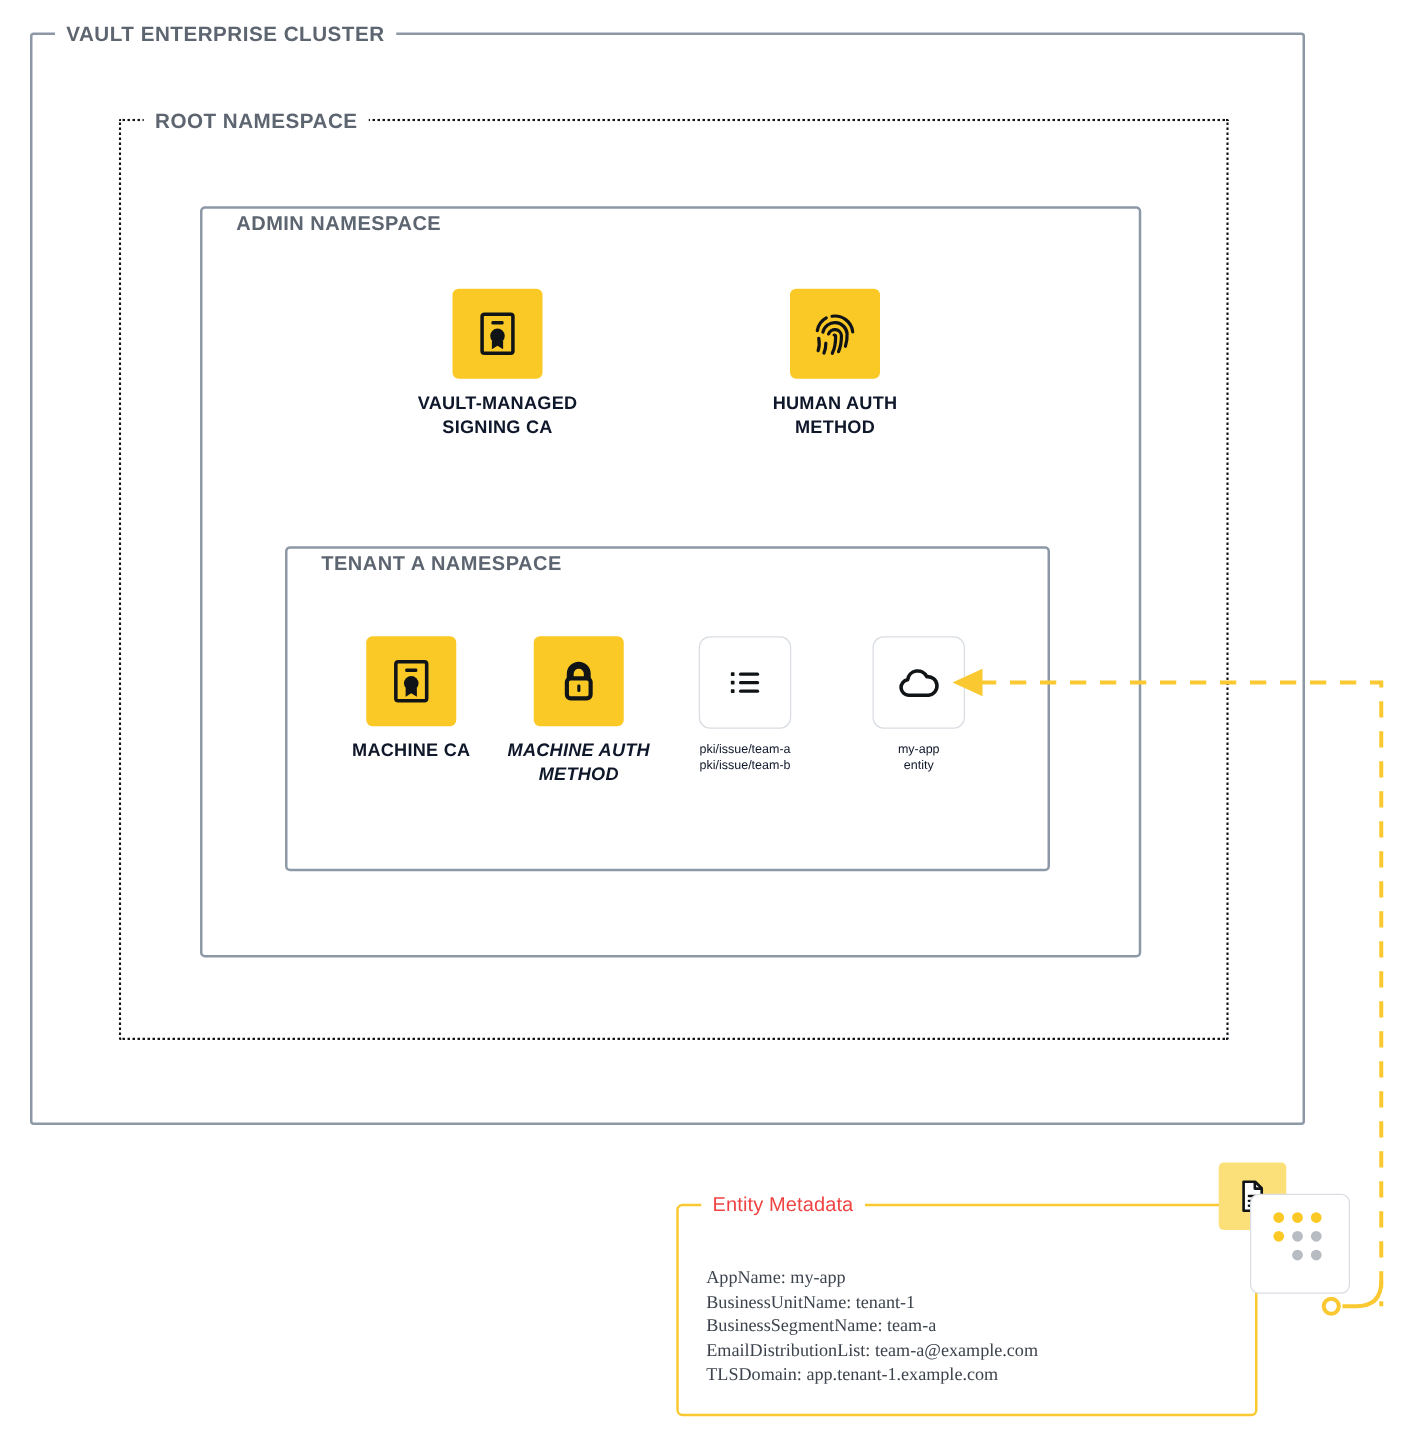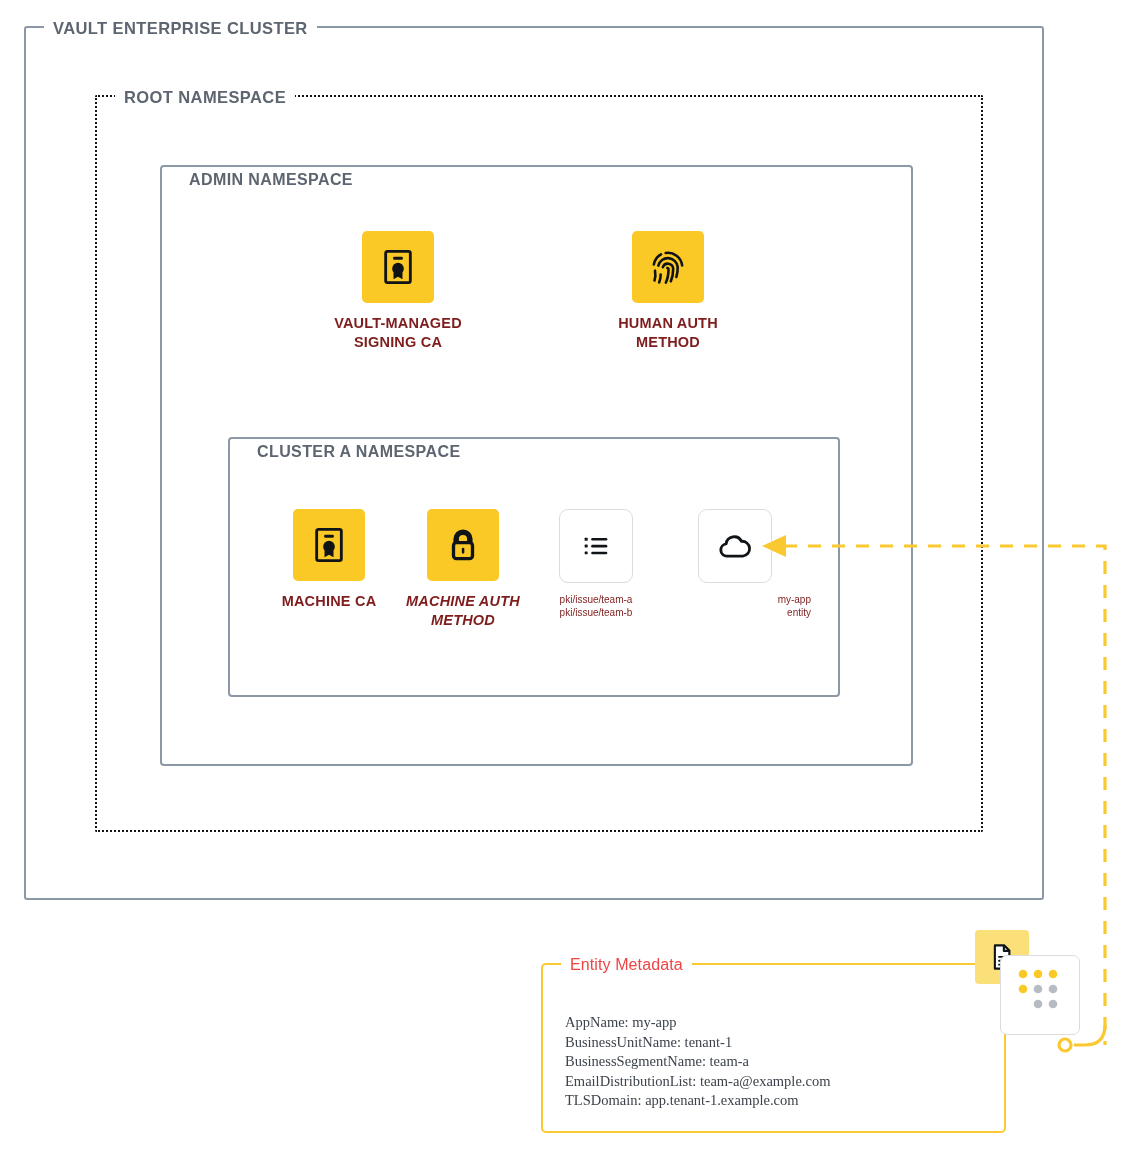--- a/index.html
+++ b/index.html
@@ -48,21 +48,21 @@
   
   .node{position:absolute;text-align:center;}
   .tile{
     width:72px;height:72px;border-radius:5px;
     display:flex;align-items:center;justify-content:center;
     margin:0 auto;
   }
   .tile.yellow{background:#fbc926;}
   .tile.white{background:#ffffff;border:1.5px solid #d9dde2;border-radius:9px;}
   .node .caption{
-    margin-top:11px;color:#7f1d1d;line-height:1.28;white-space:pre-line;
+    margin-top:11px;color:#0f172a;line-height:1.28;white-space:pre-line;
   }
   .caption.upper{font-size:14.5px;font-weight:700;letter-spacing:.2px;}
   .caption.mono{font-size:10px;font-weight:400;letter-spacing:0;}
 
   
   .conn{position:absolute;pointer-events:none;}
 
   .meta-lines{
     position:absolute;color:#3c434c;font-size:14.5px;line-height:19.6px;
     white-space:pre;
@@ -109,21 +109,21 @@
         <path d="M8.9 12.1a3.2 3.2 0 0 1 6.2.9c0 3-.5 5.5-1.4 7.6"></path>
         <path d="M11.6 12.6c.4 0 .7.3.7.8 0 3.3-.6 6-1.6 8"></path>
         <path d="M7.6 16.5c0 1.8-.3 3.4-.9 4.8"></path>
       </svg>
     </div>
     <div class="caption upper">HUMAN AUTH
 METHOD</div>
   </div>
 
   <div class="box ns" style="left:228px;top:437px;width:612px;height:260px;">
-    <span class="legend">CLUSTER A NAMESPACE</span>
+    <span class="legend">TENANT A NAMESPACE</span>
   </div>
 
   <div class="node" style="left:253px;top:509px;width:152px;">
     <div class="tile yellow">
       <svg width="40" height="40" viewBox="0 0 24 24">
         <rect x="4.6" y="2.6" width="14.8" height="18.8" rx="1.1" fill="none" stroke="#111417" stroke-width="1.7"></rect>
         <rect x="9.1" y="5.9" width="5.8" height="1.7" rx="0.6" fill="#111417"></rect>
         <circle cx="12" cy="13" r="3.5" fill="#111417"></circle>
         <path d="M9.3 15.3 L9.3 19.4 L12 17.8 L14.7 19.4 L14.7 15.3 Z" fill="#111417"></path>
       </svg>
@@ -151,21 +151,21 @@
         <rect x="4" y="15.8" width="2.1" height="2.1" rx="0.4" fill="#111417"></rect>
         <rect x="8.6" y="6.4" width="11.4" height="1.8" rx="0.9" fill="#111417"></rect>
         <rect x="8.6" y="11.2" width="11.4" height="1.8" rx="0.9" fill="#111417"></rect>
         <rect x="8.6" y="16" width="11.4" height="1.8" rx="0.9" fill="#111417"></rect>
       </svg>
     </div>
     <div class="caption mono">pki/issue/team-a
 pki/issue/team-b</div>
   </div>
 
-  <div class="node" style="left:659px;top:509px;width:152px;text-align:right;">
+  <div class="node" style="left:659px;top:509px;width:152px;">
     <div class="tile white">
       <svg width="38" height="38" viewBox="0 0 24 24">
         <path d="M6.9 18.4a3.9 3.9 0 0 1-.5-7.76 5.1 5.1 0 0 1 9.66-1.6 3.6 3.6 0 0 1 .9 9.36z" fill="none" stroke="#111417" stroke-width="1.8" stroke-linejoin="round"></path>
       </svg>
     </div>
     <div class="caption mono">my-app
 entity</div>
   </div>
 
   <svg class="conn" style="left:760px;top:520px;width:372px;height:560px;" width="372" height="560">

